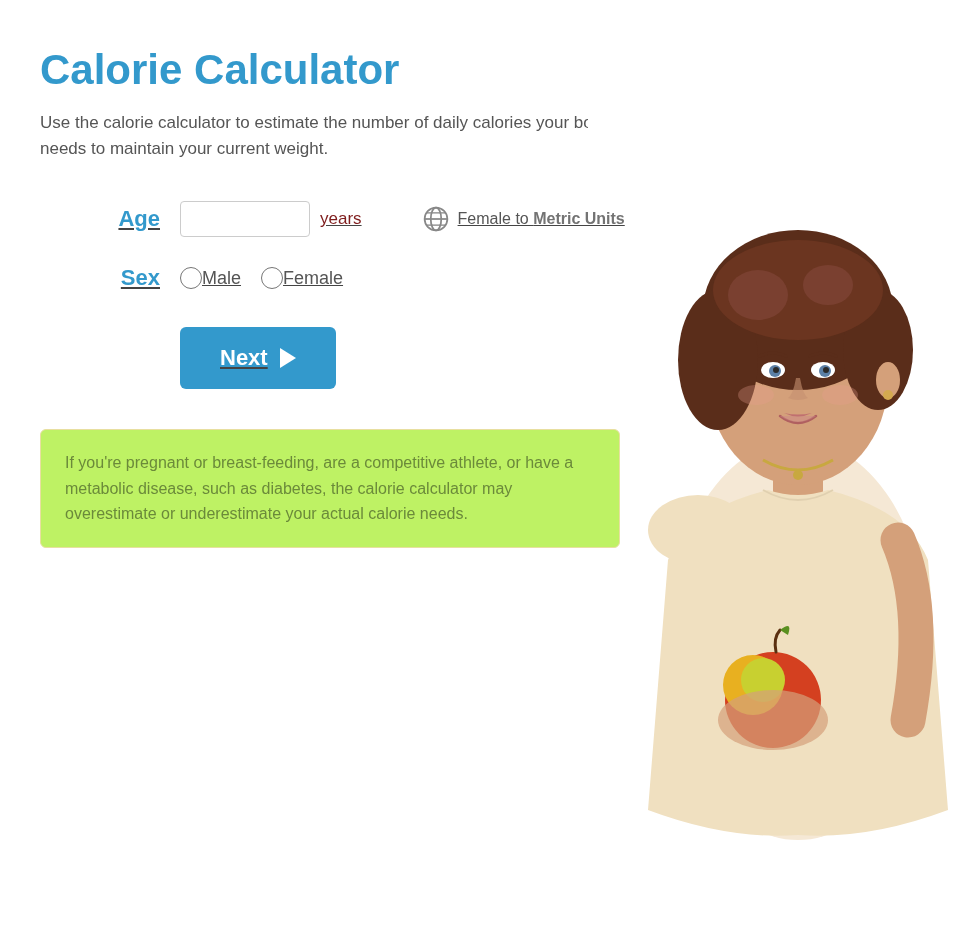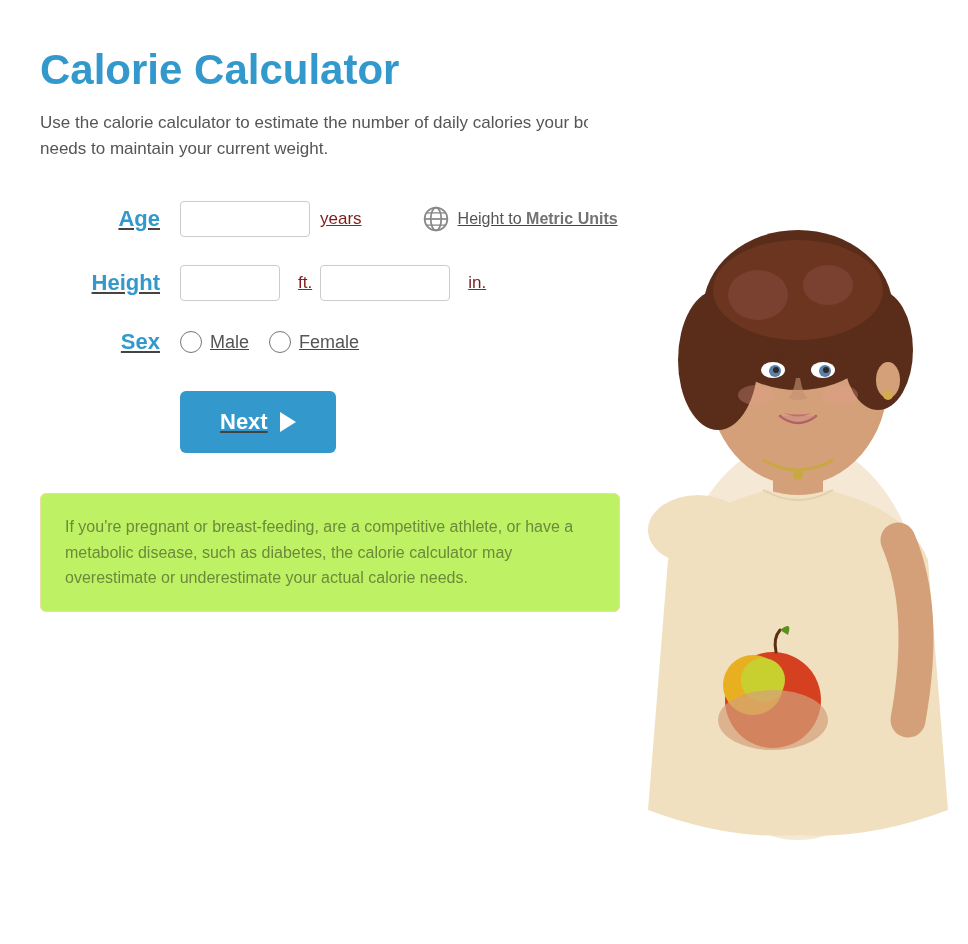--- a/index.html
+++ b/index.html
@@ -118,21 +118,20 @@
 
     .radio-group {
       display: flex;
       align-items: center;
       gap: 20px;
     }
 
     .radio-option {
       display: flex;
       align-items: center;
-      gap: 8px;
       font-size: 18px;
       color: #555;
       cursor: pointer;
     }
 
     .radio-option input[type="radio"] {
       width: 22px;
       height: 22px;
       cursor: pointer;
       accent-color: #3399cc;
@@ -214,35 +213,26 @@
 
       <div class="switch-units">
         <svg class="globe-icon" viewBox="0 0 32 32" fill="none" xmlns="http://www.w3.org/2000/svg">
           <circle cx="16" cy="16" r="13" stroke="#888" stroke-width="2" fill="none"></circle>
           <ellipse cx="16" cy="16" rx="6" ry="13" stroke="#888" stroke-width="2" fill="none"></ellipse>
           <line x1="3" y1="16" x2="29" y2="16" stroke="#888" stroke-width="2"></line>
           <line x1="5" y1="9" x2="27" y2="9" stroke="#888" stroke-width="1.5"></line>
           <line x1="5" y1="23" x2="27" y2="23" stroke="#888" stroke-width="1.5"></line>
         </svg>
         <span class="switch-units-text">
-          <span>Height to </span><strong>Metric Units</strong>
+          <span>Female to </span><strong>Metric Units</strong>
         </span>
       </div>
     </div>
   </div>
 
-  <div class="form-row">
-    <div class="form-label">Height</div>
-    <div class="height-inputs">
-      <input type="number" class="form-input height-ft" placeholder="" style="">
-      <span class="unit-text">ft.</span>
-      <input type="number" class="form-input height-in" placeholder="" style="">
-      <span class="unit-text">in.</span>
-    </div>
-  </div>
 
 
   <div class="sex-row">
     <div class="form-label">Sex</div>
     <div class="radio-group">
       <label class="radio-option">
         <input type="radio" name="sex" value="male" style="">
         <span>Male</span>
       </label>
       <label class="radio-option">

